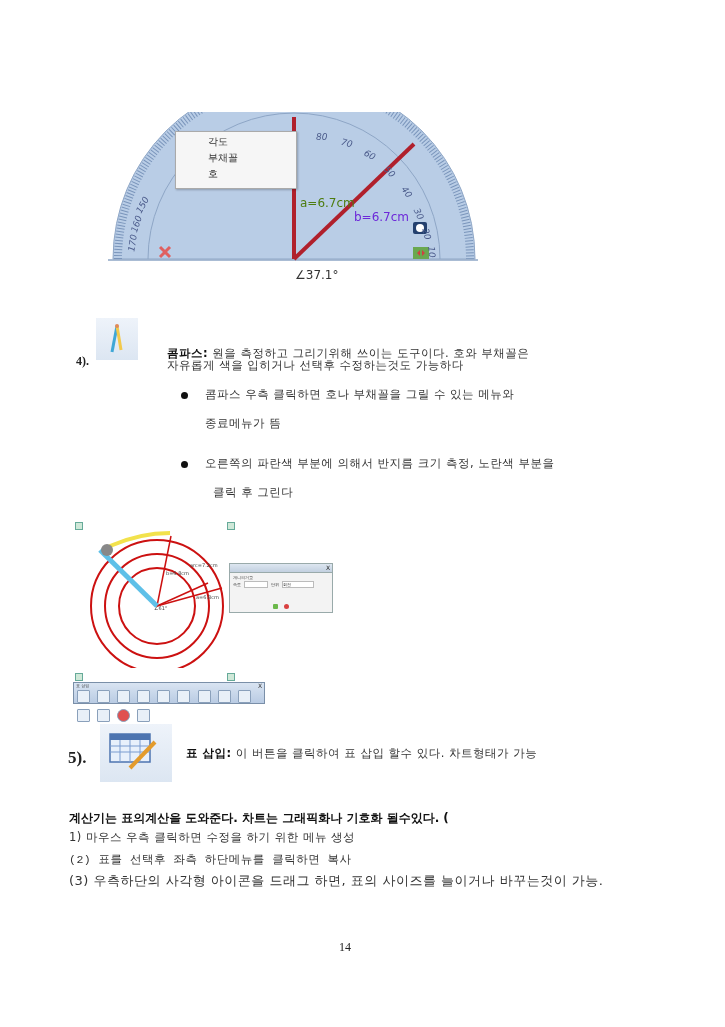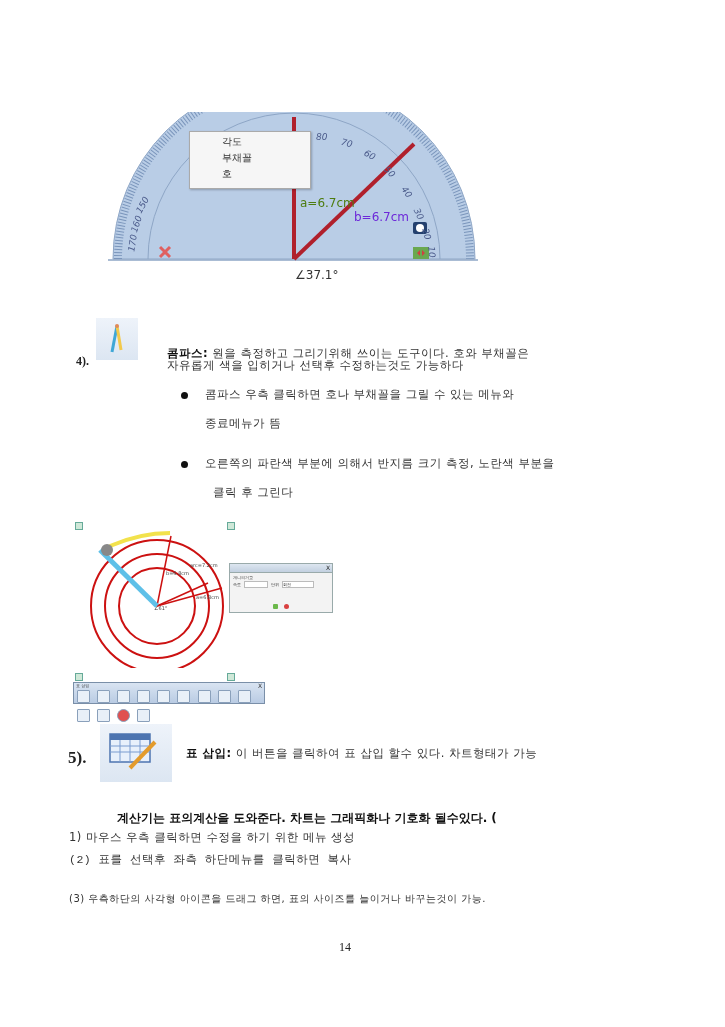--- a/index.html
+++ b/index.html
@@ -57,21 +57,21 @@
   <span class="abs" style="left:313px; top:117px; font-size:9px; color:#4a5a8a; font-style:italic; transform:rotate(75deg);">20</span>
   <span class="abs" style="left:318px; top:135px; font-size:9px; color:#4a5a8a; font-style:italic; transform:rotate(85deg);">10</span>
   <span class="abs" style="left:26px; top:88px; font-size:9px; color:#4a5a8a; font-style:italic; transform:rotate(-60deg);">150</span>
   <span class="abs" style="left:20px; top:107px; font-size:9px; color:#4a5a8a; font-style:italic; transform:rotate(-72deg);">160</span>
   <span class="abs" style="left:16px; top:126px; font-size:9px; color:#4a5a8a; font-style:italic; transform:rotate(-82deg);">170</span>
 
   <span class="abs" style="left:192px; top:84px; font-size:12px; color:#4d7c0f;">a=6.7cm</span>
   <span class="abs" style="left:246px; top:98px; font-size:12px; color:#6d28d9;">b=6.7cm</span>
 </div>
 
-<div class="abs ctx-menu" style="left:175px; top:131px; width:120px; height:54px; padding-top:2px;margin-left:14px;">
+<div class="abs ctx-menu" style="left:175px; top:131px; width:120px; height:54px; padding-top:2px;">
   <div class="ctx-item">각도</div>
   <div class="ctx-item">부채꼴</div>
   <div class="ctx-item">호</div>
 </div>
 
 <span class="abs" style="left:295px; top:268px; font-size:12px; color:#333;">∠37.1°</span>
 
 <div class="abs icon-box" style="left:96px; top:318px; width:42px; height:42px;">
   <svg width="42" height="42">
     <line x1="21" y1="8" x2="16" y2="34" stroke="#3fa7d6" stroke-width="3"></line>
@@ -165,18 +165,18 @@
     <line x1="20" y1="16" x2="20" y2="38" stroke="#7a9cd0"></line>
     <line x1="30" y1="16" x2="30" y2="38" stroke="#7a9cd0"></line>
     <line x1="40" y1="16" x2="40" y2="38" stroke="#7a9cd0"></line>
     <line x1="30" y1="44" x2="55" y2="18" stroke="#e39b2c" stroke-width="4"></line>
   </svg>
 </div>
 <div class="abs ko" style="left:186px; top:746px; white-space:nowrap;">
   <b style="color:#111;">표 삽입:</b><span> 이 버튼을 클릭하여 표 삽입 할수 있다. 차트형태가 가능</span>
 </div>
 
-<div class="abs" style="left:69px; top:810px; font-size:12px; font-weight:bold; color:#111; white-space:nowrap;margin-left:48px;">계산기는 표의계산을 도와준다. 차트는 그래픽화나 기호화 될수있다. (</div>
+<div class="abs" style="left:69px; top:810px; font-size:12px; font-weight:bold; color:#111; white-space:nowrap;">계산기는 표의계산을 도와준다. 차트는 그래픽화나 기호화 될수있다. (</div>
 <div class="abs ko" style="left:69px; top:830px; white-space:nowrap;">1)   마우스 우측 클릭하면 수정을 하기 위한 메뉴    생성</div>
 <div class="abs ko" style="left:69px; top:852px; white-space:nowrap;font-family:Liberation Mono, monospace;">(2)  표를 선택후 좌측 하단메뉴를 클릭하면   복사</div>
-<div class="abs ko" style="left:69px; top:892px; white-space:nowrap; font-size:10px;">(3) 우측하단의 사각형 아이콘을 드래그 하면, 표의 사이즈를 늘이거나 바꾸는것이  가능.</div>
+<div class="abs ko" style="left:69px; top:872px; white-space:nowrap; font-size:13px;">(3) 우측하단의 사각형 아이콘을 드래그 하면, 표의 사이즈를 늘이거나 바꾸는것이  가능.</div>
 
 <div class="abs serif" style="left:339px; top:940px; font-size:12px; color:#222;">14</div>
 
 </body></html>

